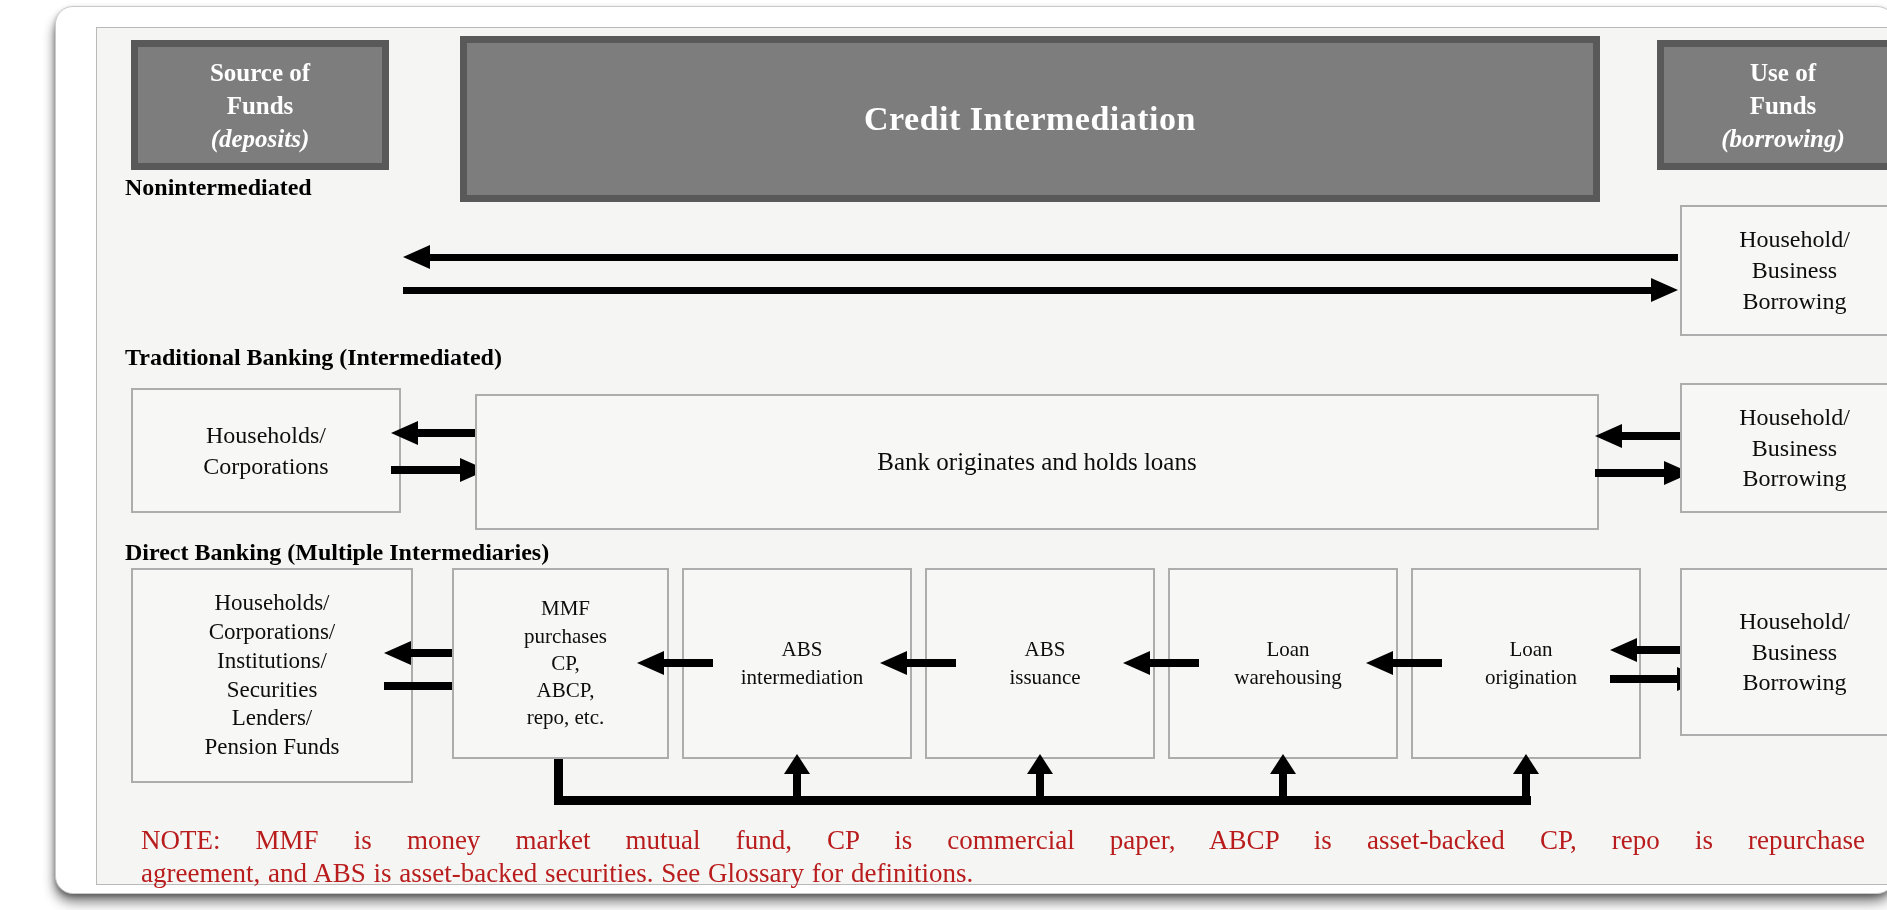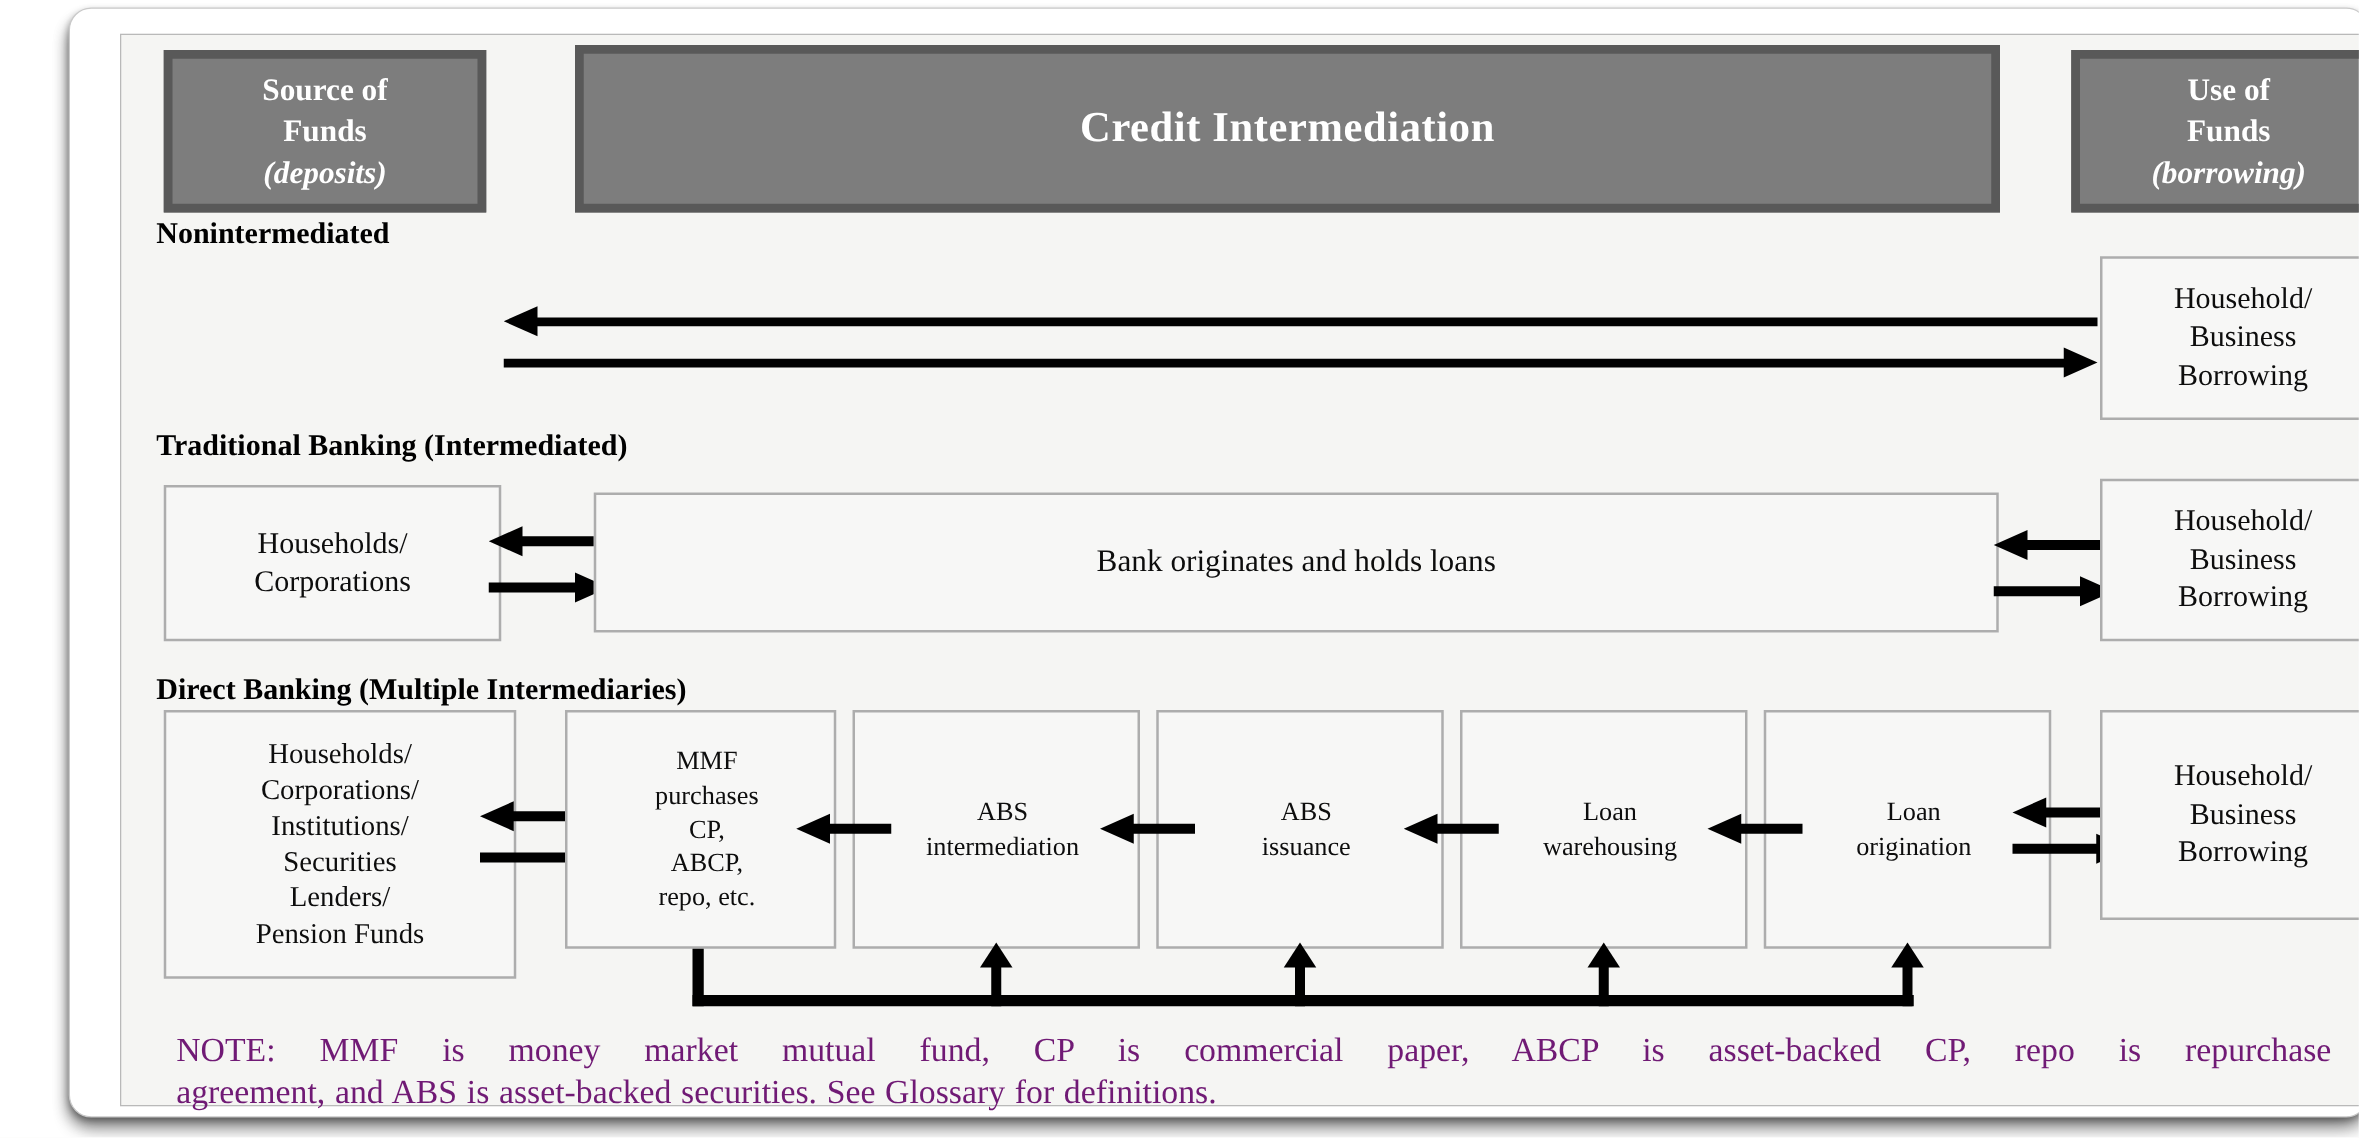--- a/index.html
+++ b/index.html
@@ -38,39 +38,39 @@
   
   .uparrow{position:absolute;width:26px;}
   .uparrow .vshaft{position:absolute;left:50%;margin-left:-4px;width:8px;top:16px;bottom:0;background:#000;}
   .uparrow .uphead{position:absolute;top:0;left:0;width:0;height:0;
                    border-left:13px solid transparent;border-right:13px solid transparent;
                    border-bottom:20px solid #000;}
   .bar{position:absolute;background:#000;}
   
   .flowlabel{position:absolute;font-size:26px;text-align:center;color:#000;}
   
-  .note{position:absolute;font-size:27px;color:#701a75;line-height:1.24;word-spacing:1px;}
+  .note{position:absolute;font-size:27px;color:#b91c1c;line-height:1.24;word-spacing:1px;}
   .note .j{text-align:justify;text-align-last:justify;}
 </style>
 </head>
 <body>
 
 <div id="canvas">
   <div class="frame">
     <div class="content">
 
       <div class="hdr hdr-side" style="left:34px;top:12px;width:258px;height:130px;">
         <div>
           <span>Source of</span><br>
           <span>Funds</span><br>
           <span class="it">(deposits)</span>
         </div>
       </div>
 
-      <div class="hdr hdr-title" style="left:363px;top:8px;width:1140px;height:134px;">
+      <div class="hdr hdr-title" style="left:363px;top:8px;width:1140px;height:166px;">
         <span>Credit Intermediation</span>
       </div>
 
       <div class="hdr hdr-side" style="left:1560px;top:12px;width:252px;height:130px;justify-content:center;">
         <div>
           <span>Use of</span><br>
           <span>Funds</span><br>
           <span class="it">(borrowing)</span>
         </div>
       </div>
@@ -99,21 +99,21 @@
 
       <div class="harrow tip-left" style="left:294px;top:392px;width:96px;">
         <div class="shaft"></div>
           <div class="head"></div>
       </div>
       <div class="harrow tip-right" style="left:294px;top:429px;width:96px;">
         <div class="shaft"></div>
           <div class="head"></div>
       </div>
 
-      <div class="box" style="left:378px;top:366px;width:1124px;height:112px;font-size:25px;">Bank originates and holds loans</div>
+      <div class="box" style="left:378px;top:366px;width:1124px;height:136px;font-size:25px;">Bank originates and holds loans</div>
 
       <div class="harrow tip-left" style="left:1498px;top:395px;width:96px;">
         <div class="shaft"></div>
           <div class="head"></div>
       </div>
       <div class="harrow tip-right" style="left:1498px;top:432px;width:96px;">
         <div class="shaft"></div>
           <div class="head"></div>
       </div>
 

